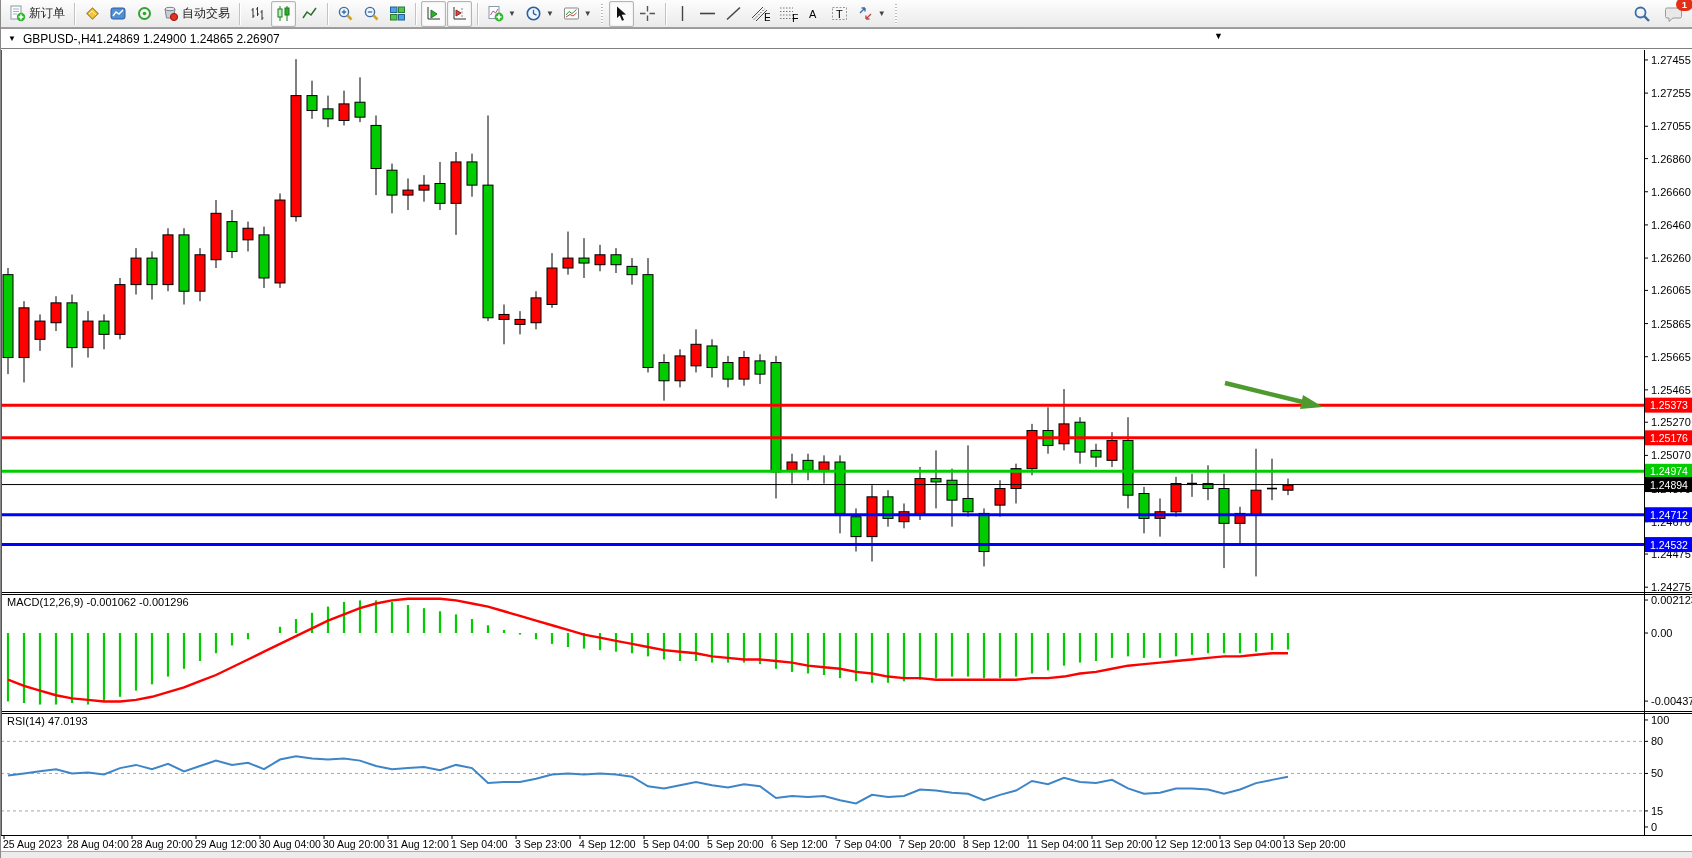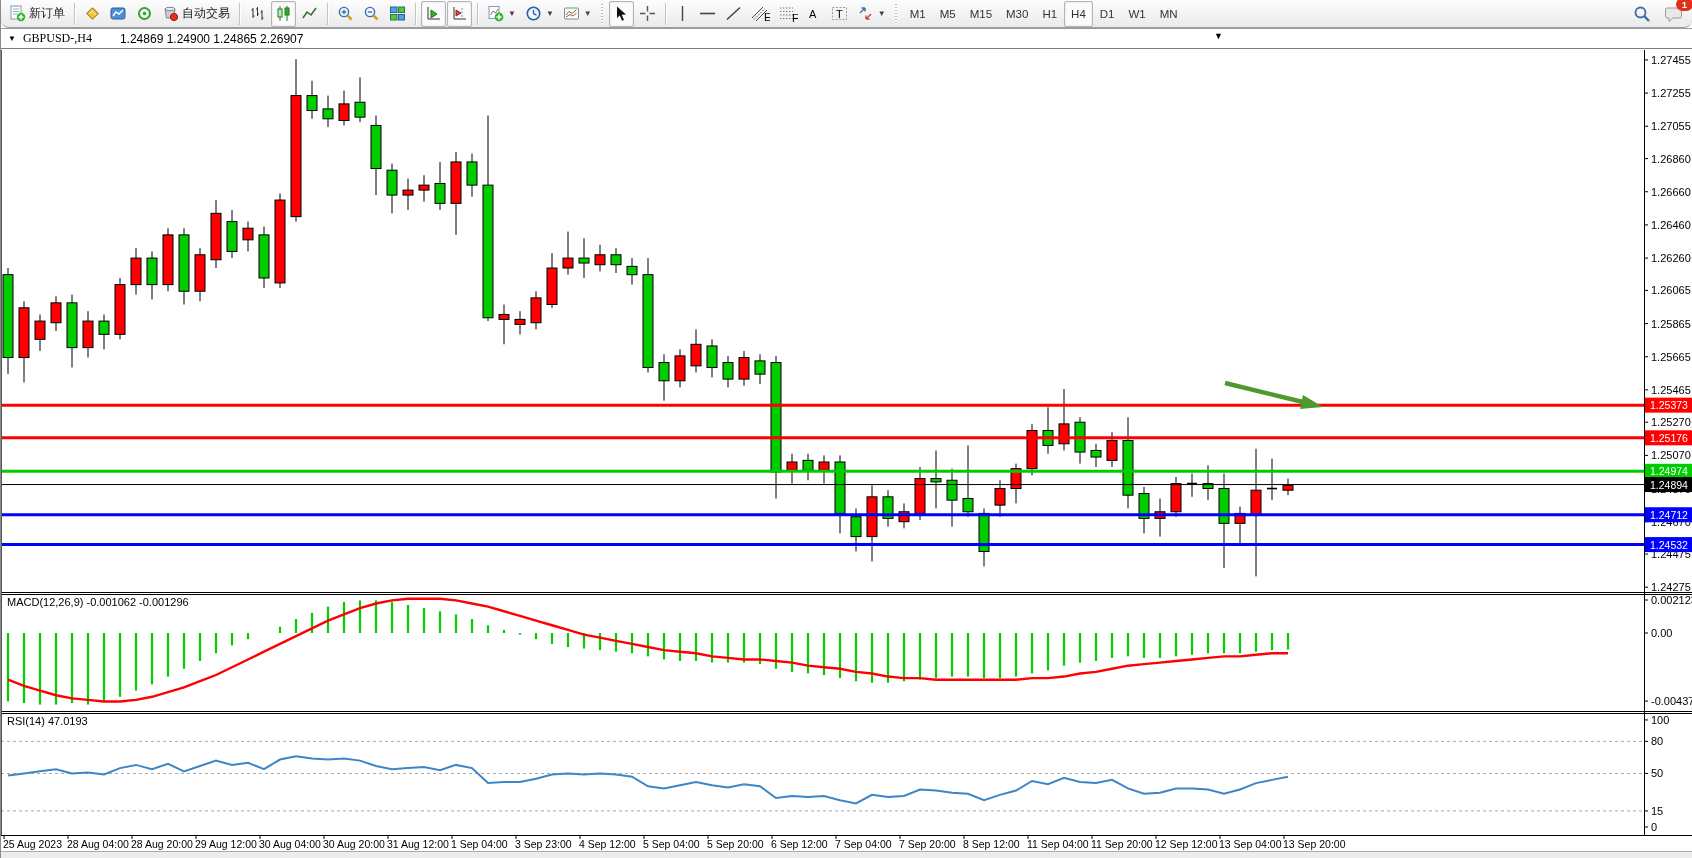--- a/index.html
+++ b/index.html
@@ -1,40 +1,40 @@
 <!DOCTYPE html>
 <html><head>
 <meta charset="utf-8">
 <style>
   html,body{margin:0;padding:0;background:#d4d0c8;}
   .app{position:relative;width:1692px;height:858px;background:#fff;overflow:hidden;
        font-family:"Liberation Sans",sans-serif;border-left:1px solid #8a8a8a;box-sizing:border-box;}
   
   .toolbar{position:absolute;top:0;left:0;right:0;height:28px;box-sizing:border-box;
            display:flex;align-items:center;padding:1px 4px;gap:1px;
-           background:linear-gradient(#fdfdfd,#eaeaea);border-bottom:1px solid #98a0a8;border-radius:8px;}
+           background:linear-gradient(#fdfdfd,#eaeaea);border-bottom:1px solid #98a0a8;}
   .btn{display:flex;align-items:center;gap:3px;height:24px;padding:0 3px;border:1px solid transparent;
        border-radius:2px;font-size:12px;color:#222;cursor:default;white-space:nowrap;}
   .btn.pressed{background:#fbfbfb;border:1px solid #b4b4b4;box-shadow:inset 0 0 2px #d8d8d8;}
   .sep{width:1px;height:22px;background:#c3c3c3;box-shadow:1px 0 0 #fff;margin:0 4px;flex:0 0 auto;}
   .grip{width:5px;height:20px;margin:0 3px;flex:0 0 auto;
         background-image:repeating-linear-gradient(#b9b9b9 0 1px,#fff 1px 3px);background-size:2px 100%;background-repeat:no-repeat;background-position:1px 0;}
   .caret{font-size:8px;color:#444;margin-left:1px;}
   .tf{font-size:11.5px;color:#333;padding:0 6px;}
   .right-group{margin-left:auto;display:flex;align-items:center;gap:6px;}
   .chat-wrap{position:relative;}
   .badge{position:absolute;top:-4px;right:-6px;min-width:13px;height:13px;border-radius:7px;
          background:#e03018;color:#fff;font-size:9.5px;font-weight:bold;display:flex;
          align-items:center;justify-content:center;padding:0 2px;}
   
   .chart-header{position:absolute;top:28px;left:0;right:0;height:21px;background:#fff;
                 border-bottom:1px solid #7f7f7f;border-top:1px solid #9a9a9a;display:flex;align-items:center;
                 font-size:12px;color:#000;box-sizing:border-box;padding-left:7px;}
   .chart-header .tri{font-size:8px;margin-right:7px;}
-  .chart-header .sym{margin-right:28px;font-family:Liberation Serif, serif;}
+  .chart-header .sym{margin-right:0;}
   .corner-marker{position:absolute;left:1213px;top:2px;font-size:9px;color:#000;}
   svg text{font-family:"Liberation Sans",sans-serif;font-size:11px;fill:#000;}
   svg text.t-ax{font-size:10.5px;}
   svg text.badge-t{font-size:10.5px;fill:#fff;}
   svg text.panel-label{font-size:11px;}
 </style>
 </head>
 <body>
 
 <div class="app">
@@ -217,31 +217,20 @@
         </svg>
     </div>
     <div class="btn">
       <svg width="17" height="17">
           <path d="M3 8 L8 3 M8 3 h-3.5 M8 3 v3.5" stroke="#3a6ea5" stroke-width="1.4" fill="none"></path>
           <path d="M14 9 L9 14 M9 14 h3.5 M9 14 v-3.5" stroke="#c04545" stroke-width="1.4" fill="none"></path>
         </svg>
       <span class="caret">▼</span>
     </div>
     <div class="grip"></div>
-    <div id="tf-group" style="display:flex;align-items:center;">
-        <div class="btn tf">M1</div>
-        <div class="btn tf">M5</div>
-        <div class="btn tf">M15</div>
-        <div class="btn tf">M30</div>
-        <div class="btn tf">H1</div>
-        <div class="btn tf pressed">H4</div>
-        <div class="btn tf">D1</div>
-        <div class="btn tf">W1</div>
-        <div class="btn tf">MN</div>
-      </div>
     <div class="right-group">
       <div class="btn">
         <svg width="18" height="18">
             <circle cx="7.5" cy="7.5" r="5" fill="none" stroke="#3a6ea5" stroke-width="1.8"></circle>
             <line x1="11.2" y1="11.2" x2="16" y2="16" stroke="#3a6ea5" stroke-width="2.4"></line>
           </svg>
       </div>
       <div class="btn chat-wrap">
         <svg width="19" height="18">
             <path d="M2 3h13a1.5 1.5 0 0 1 1.5 1.5v7A1.5 1.5 0 0 1 15 13H8l-4 3.5V13H2A1.5 1.5 0 0 1 .5 11.5v-7A1.5 1.5 0 0 1 2 3z" fill="#e8e8e8" stroke="#9a9a9a"></path>

